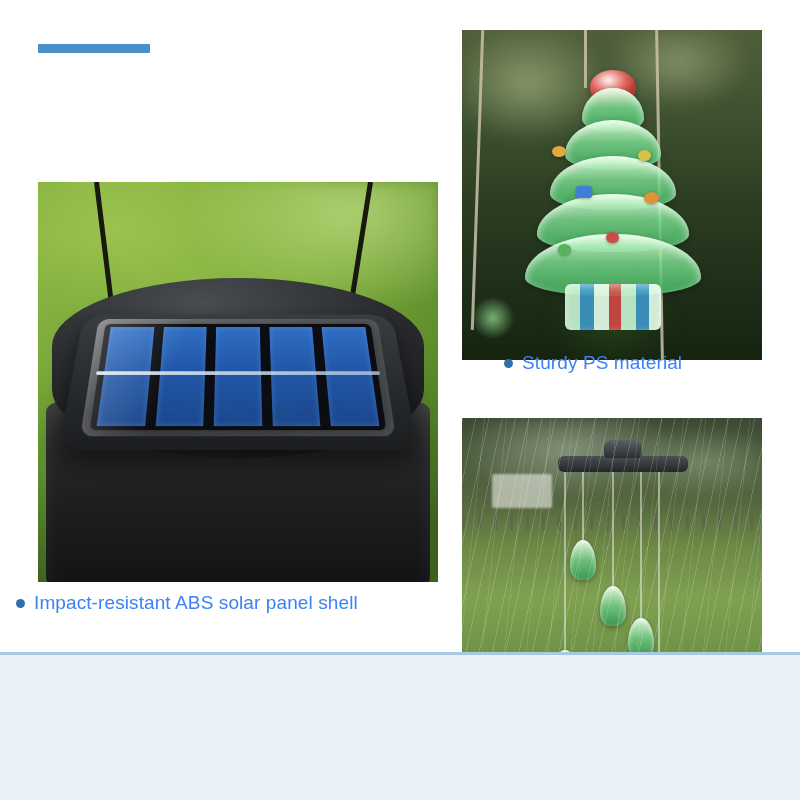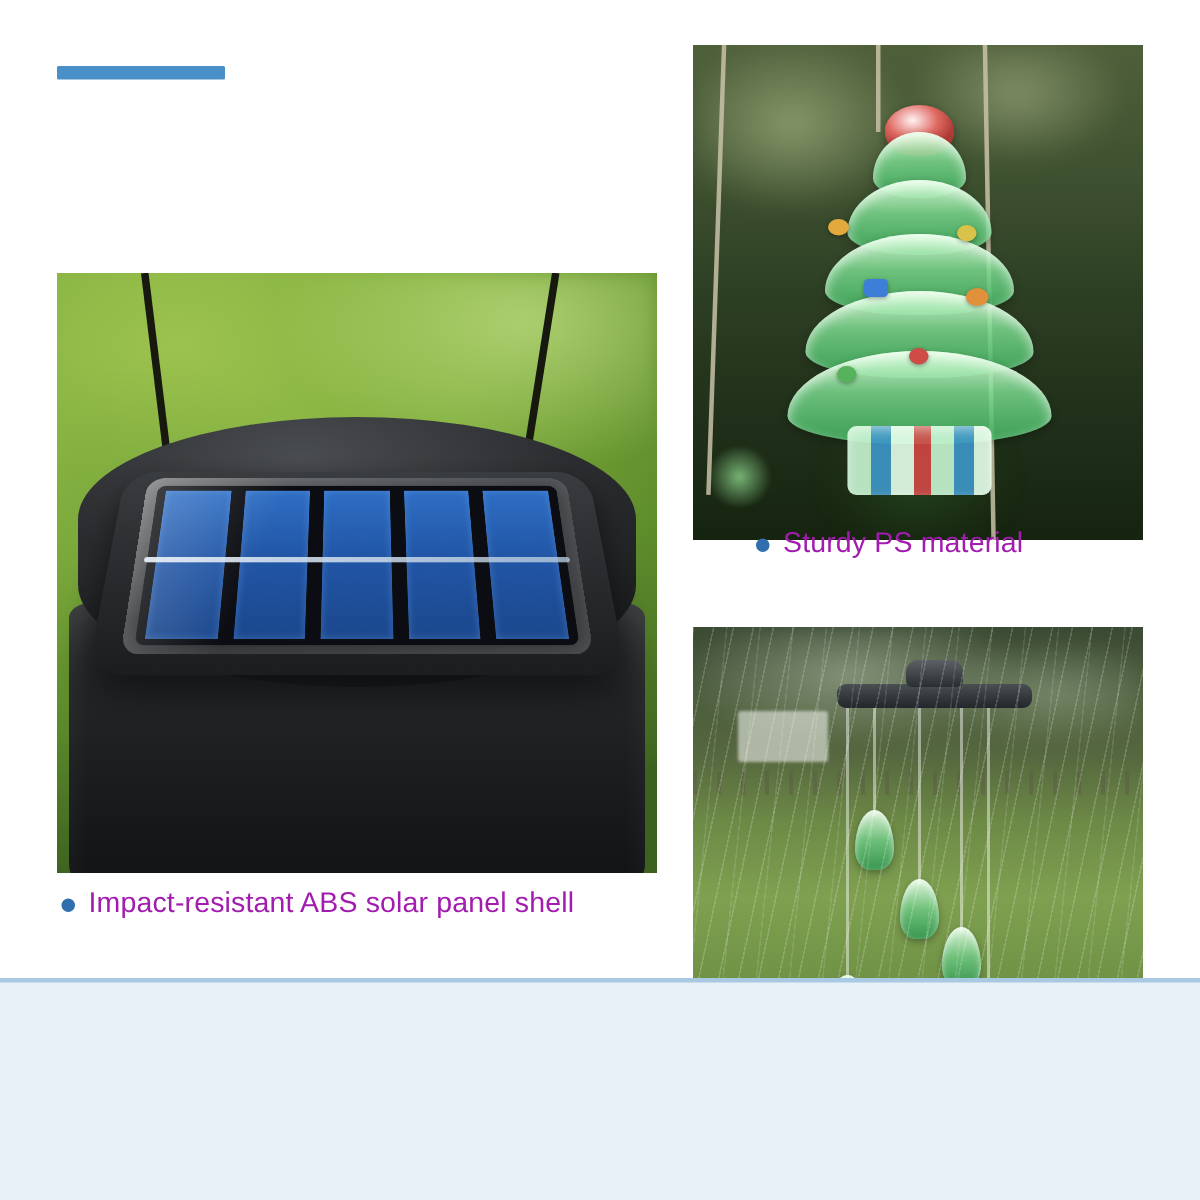--- a/index.html
+++ b/index.html
@@ -39,21 +39,21 @@
     overflow: hidden;
     background: #222;
   }
 
   
   .caption {
     position: absolute;
     display: flex;
     align-items: center;
     gap: 9px;
-    color: #a21caf;
+    color: #3b82f6;
     font-size: 19px;
     letter-spacing: 0.1px;
     white-space: nowrap;
   }
   .bullet {
     width: 9px; height: 9px;
     border-radius: 50%;
     background: #2f6fad;
     flex: 0 0 auto;
     display: inline-block;
@@ -302,21 +302,21 @@
   }
   .shed {
     position: absolute;
     left: 30px; top: 56px; width: 60px; height: 34px;
     background: rgba(225,228,220,.65);
     border-radius: 2px;
     filter: blur(1.2px);
   }
 
   
-  #cap-solar { left: 41px; top: 592px; }
+  #cap-solar { left: 16px; top: 592px; }
   #cap-tree  { left: 504px; top: 352px; }
   #cap-rain  { left: 486px; top: 740px; }
 </style>
 </head>
 <body>
 
 <div id="page">
 
   <div class="accent-bar"></div>
 

